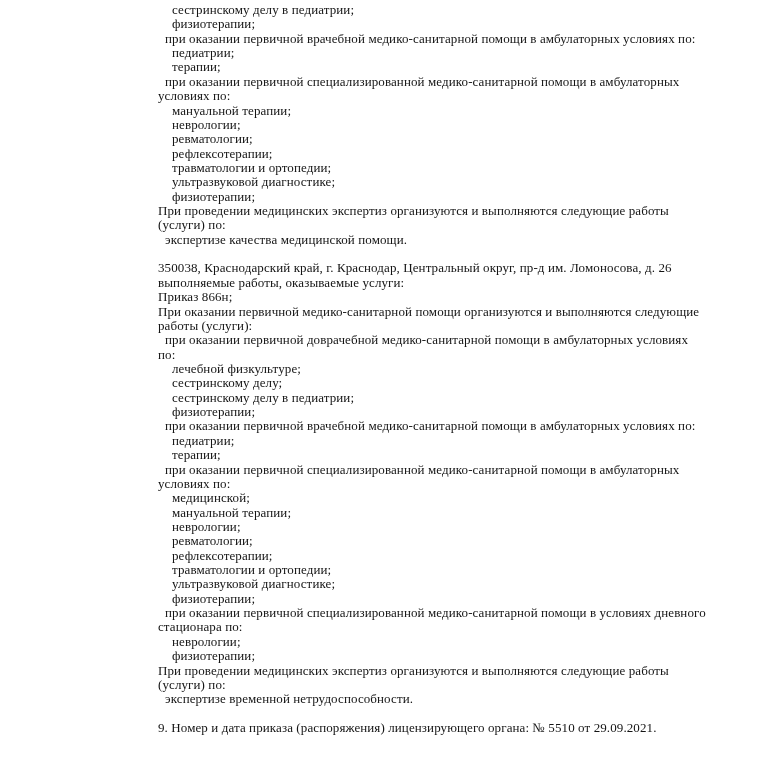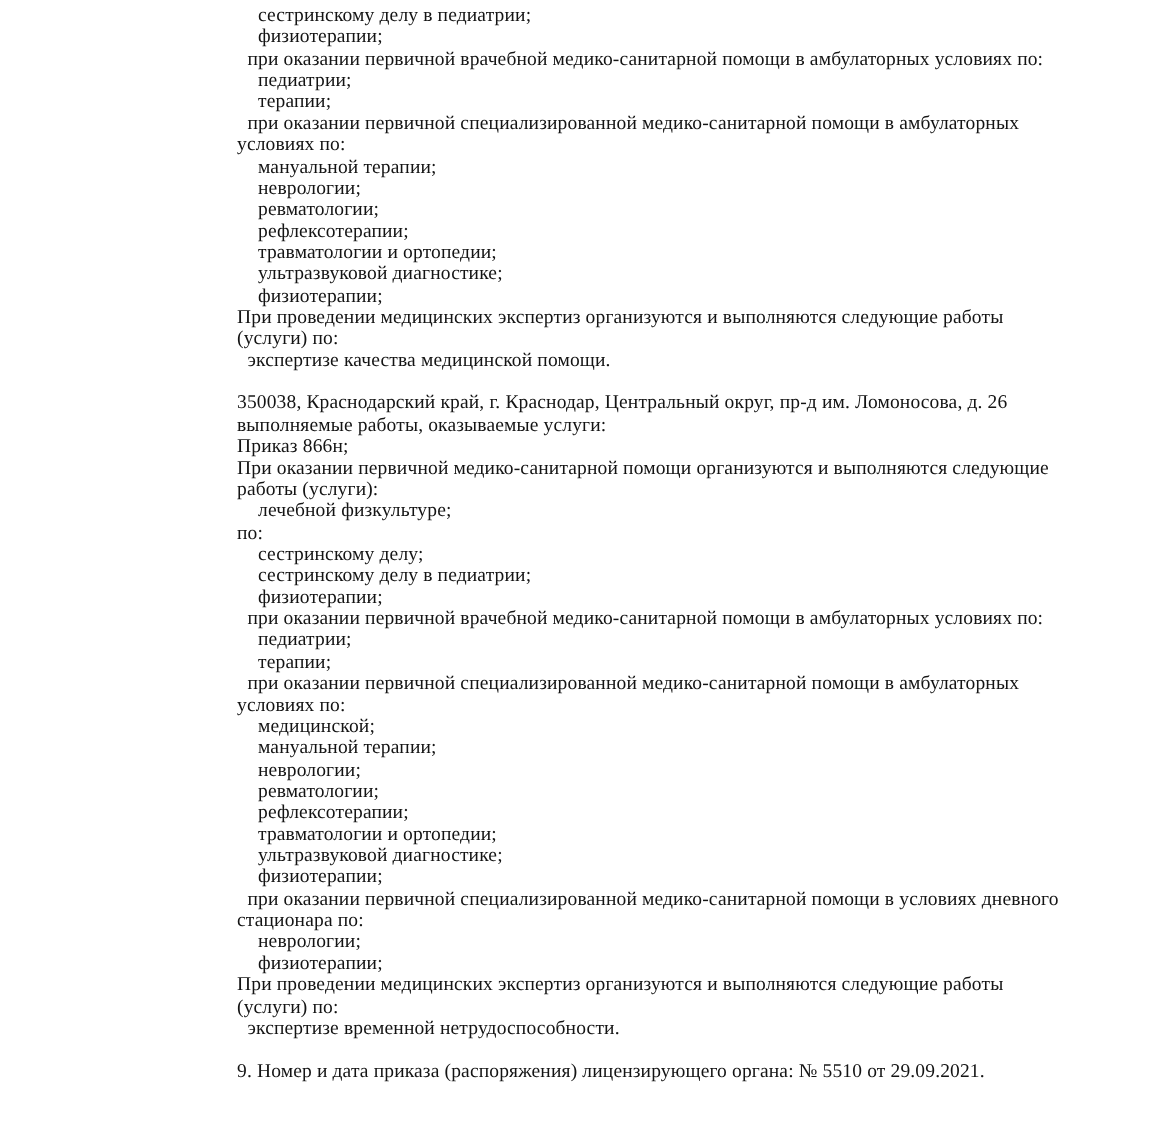--- a/index.html
+++ b/index.html
@@ -53,22 +53,23 @@
     <div class="doc-line indent-2">физиотерапии;</div>
     <div class="doc-line indent-0">При проведении медицинских экспертиз организуются и выполняются следующие работы</div>
     <div class="doc-line indent-0">(услуги) по:</div>
     <div class="doc-line indent-1">экспертизе качества медицинской помощи.</div>
     <div class="doc-line indent-0"></div>
     <div class="doc-line indent-0">350038, Краснодарский край, г. Краснодар, Центральный округ, пр-д им. Ломоносова, д. 26</div>
     <div class="doc-line indent-0">выполняемые работы, оказываемые услуги:</div>
     <div class="doc-line indent-0">Приказ 866н;</div>
     <div class="doc-line indent-0">При оказании первичной медико-санитарной помощи организуются и выполняются следующие</div>
     <div class="doc-line indent-0">работы (услуги):</div>
+    <div class="doc-line indent-1">при оказании первичной доврачебной медико-санитарной помощи в амбулаторных условиях</div>
+    <div class="doc-line indent-0">по:</div>
     <div class="doc-line indent-2">лечебной физкультуре;</div>
-    <div class="doc-line indent-0">по:</div>
     <div class="doc-line indent-2">сестринскому делу;</div>
     <div class="doc-line indent-2">сестринскому делу в педиатрии;</div>
     <div class="doc-line indent-2">физиотерапии;</div>
     <div class="doc-line indent-1">при оказании первичной врачебной медико-санитарной помощи в амбулаторных условиях по:</div>
     <div class="doc-line indent-2">педиатрии;</div>
     <div class="doc-line indent-2">терапии;</div>
     <div class="doc-line indent-1">при оказании первичной специализированной медико-санитарной помощи в амбулаторных</div>
     <div class="doc-line indent-0">условиях по:</div>
     <div class="doc-line indent-2">медицинской;</div>
     <div class="doc-line indent-2">мануальной терапии;</div>

